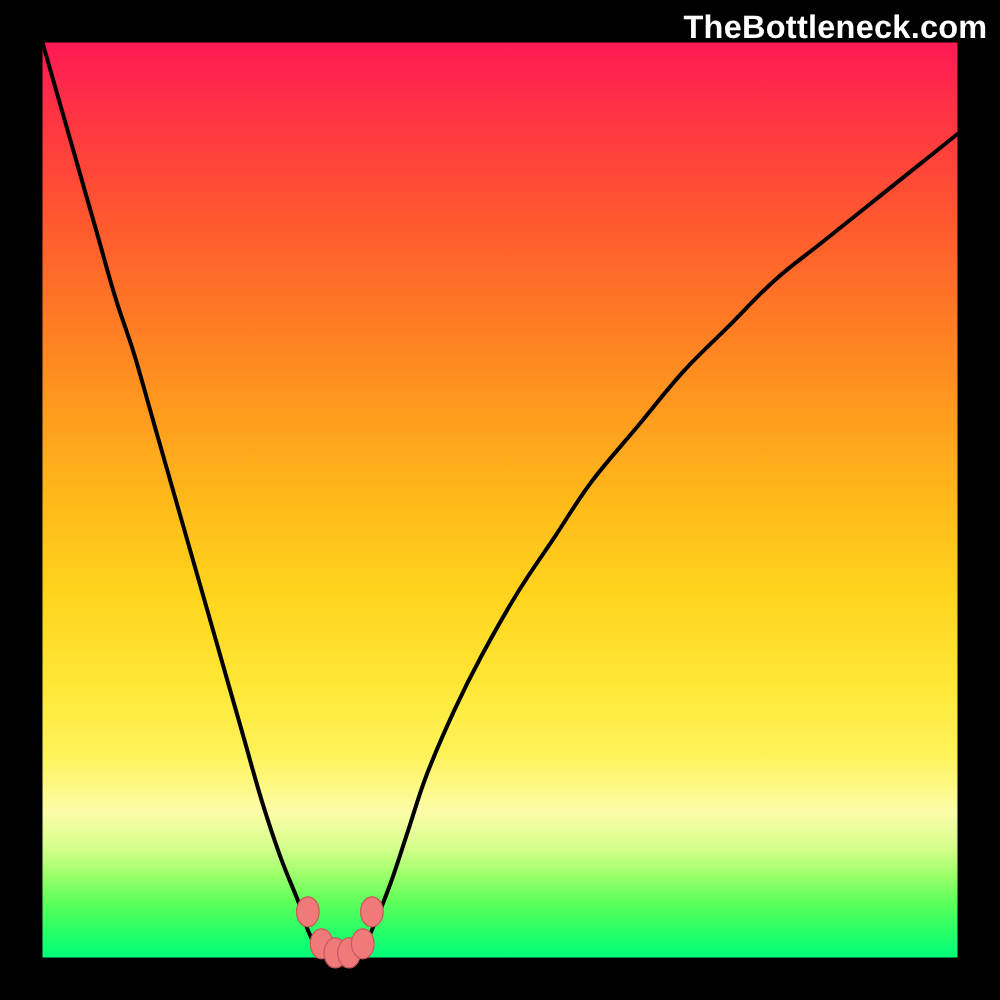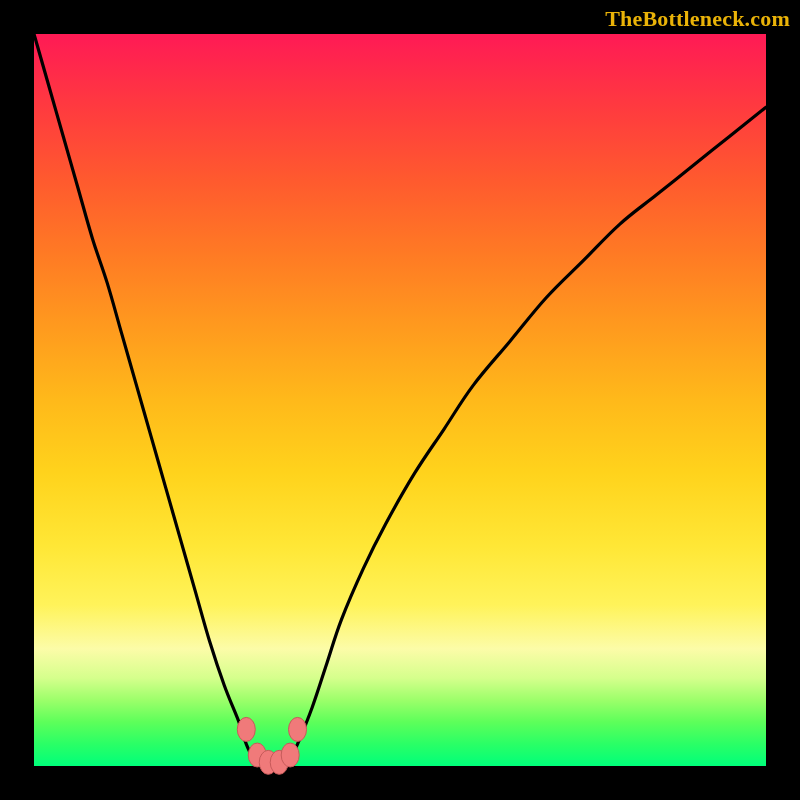--- a/index.html
+++ b/index.html
@@ -39,24 +39,24 @@
       #9cff6a 91%,
       #5dff5a 94%,
       #2aff66 97%,
       #00ff7a 100%
     );
   }
   .watermark {
     position: absolute;
     top: 6px;
     right: 10px;
-    font-family: Liberation Serif, serif;
-    font-size: 22px;
+    font-family: Liberation Sans, sans-serif;
+    font-size: 26px;
     font-weight: 600;
-    color: #eab308;
+    color: #ffffff;
     letter-spacing: 0.2px;
     user-select: none;
   }
   svg.curve {
     position: absolute;
     top: 34px;
     left: 34px;
     width: 732px;
     height: 732px;
     overflow: visible;

